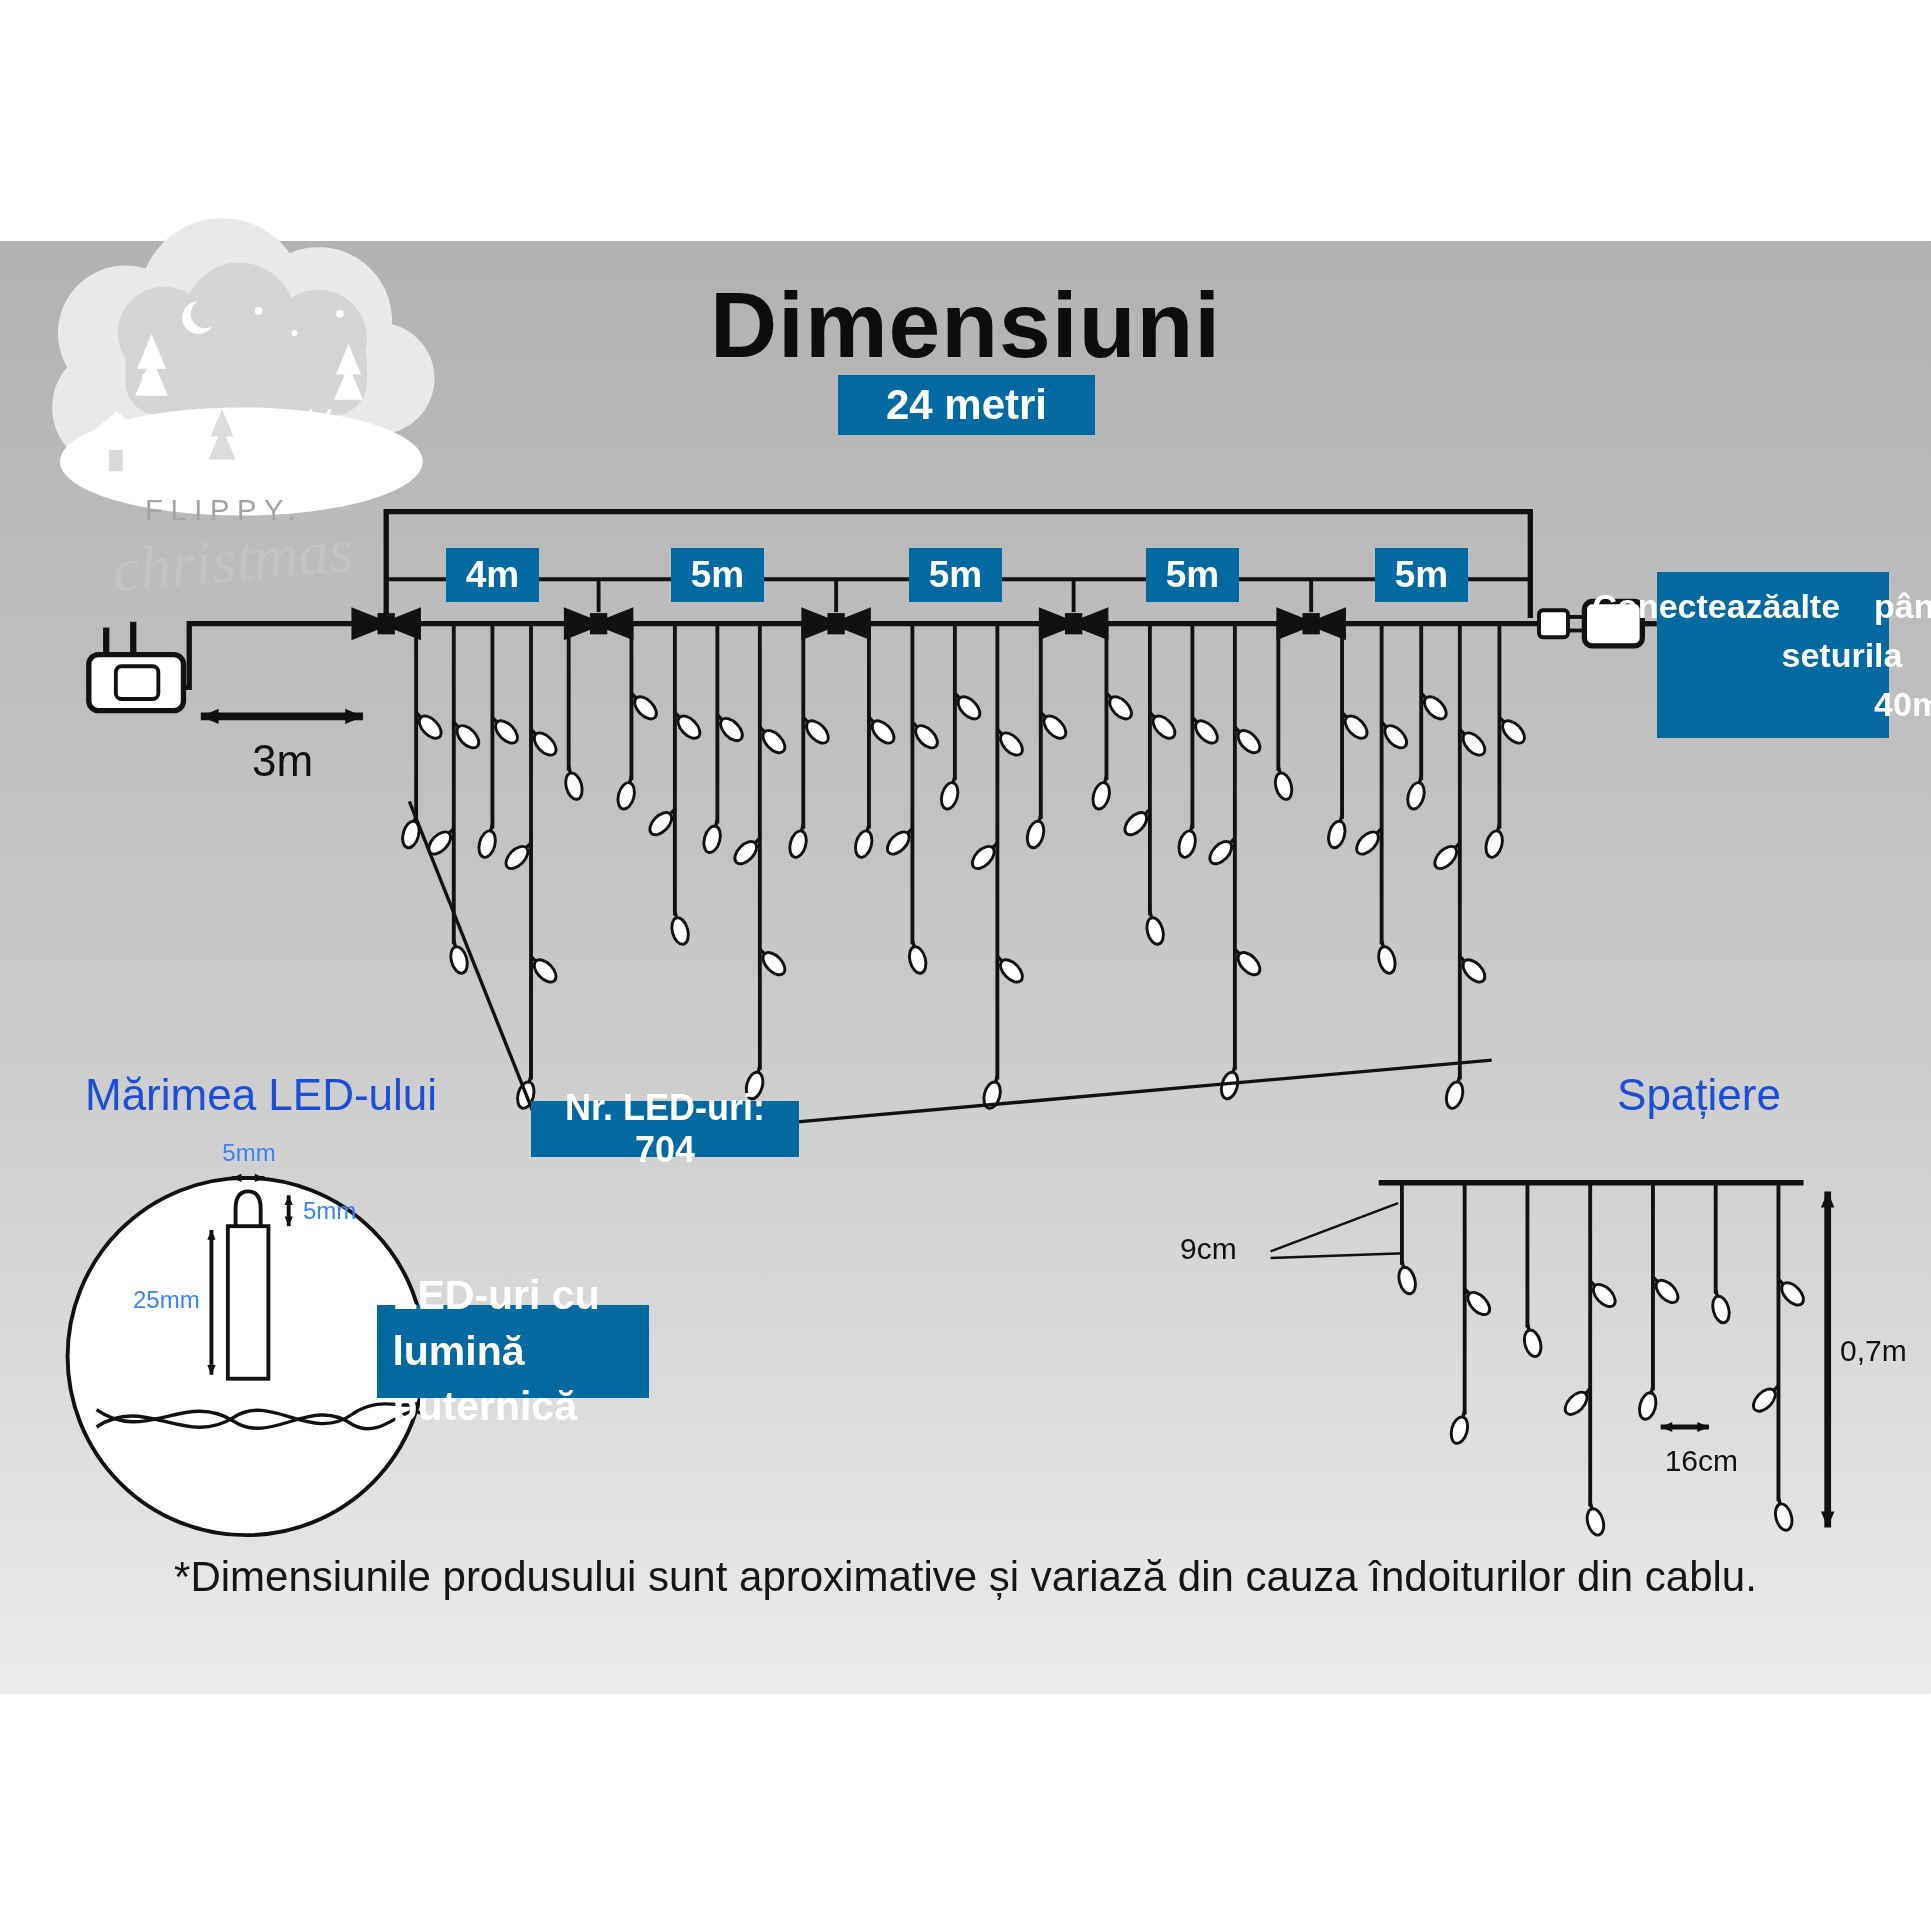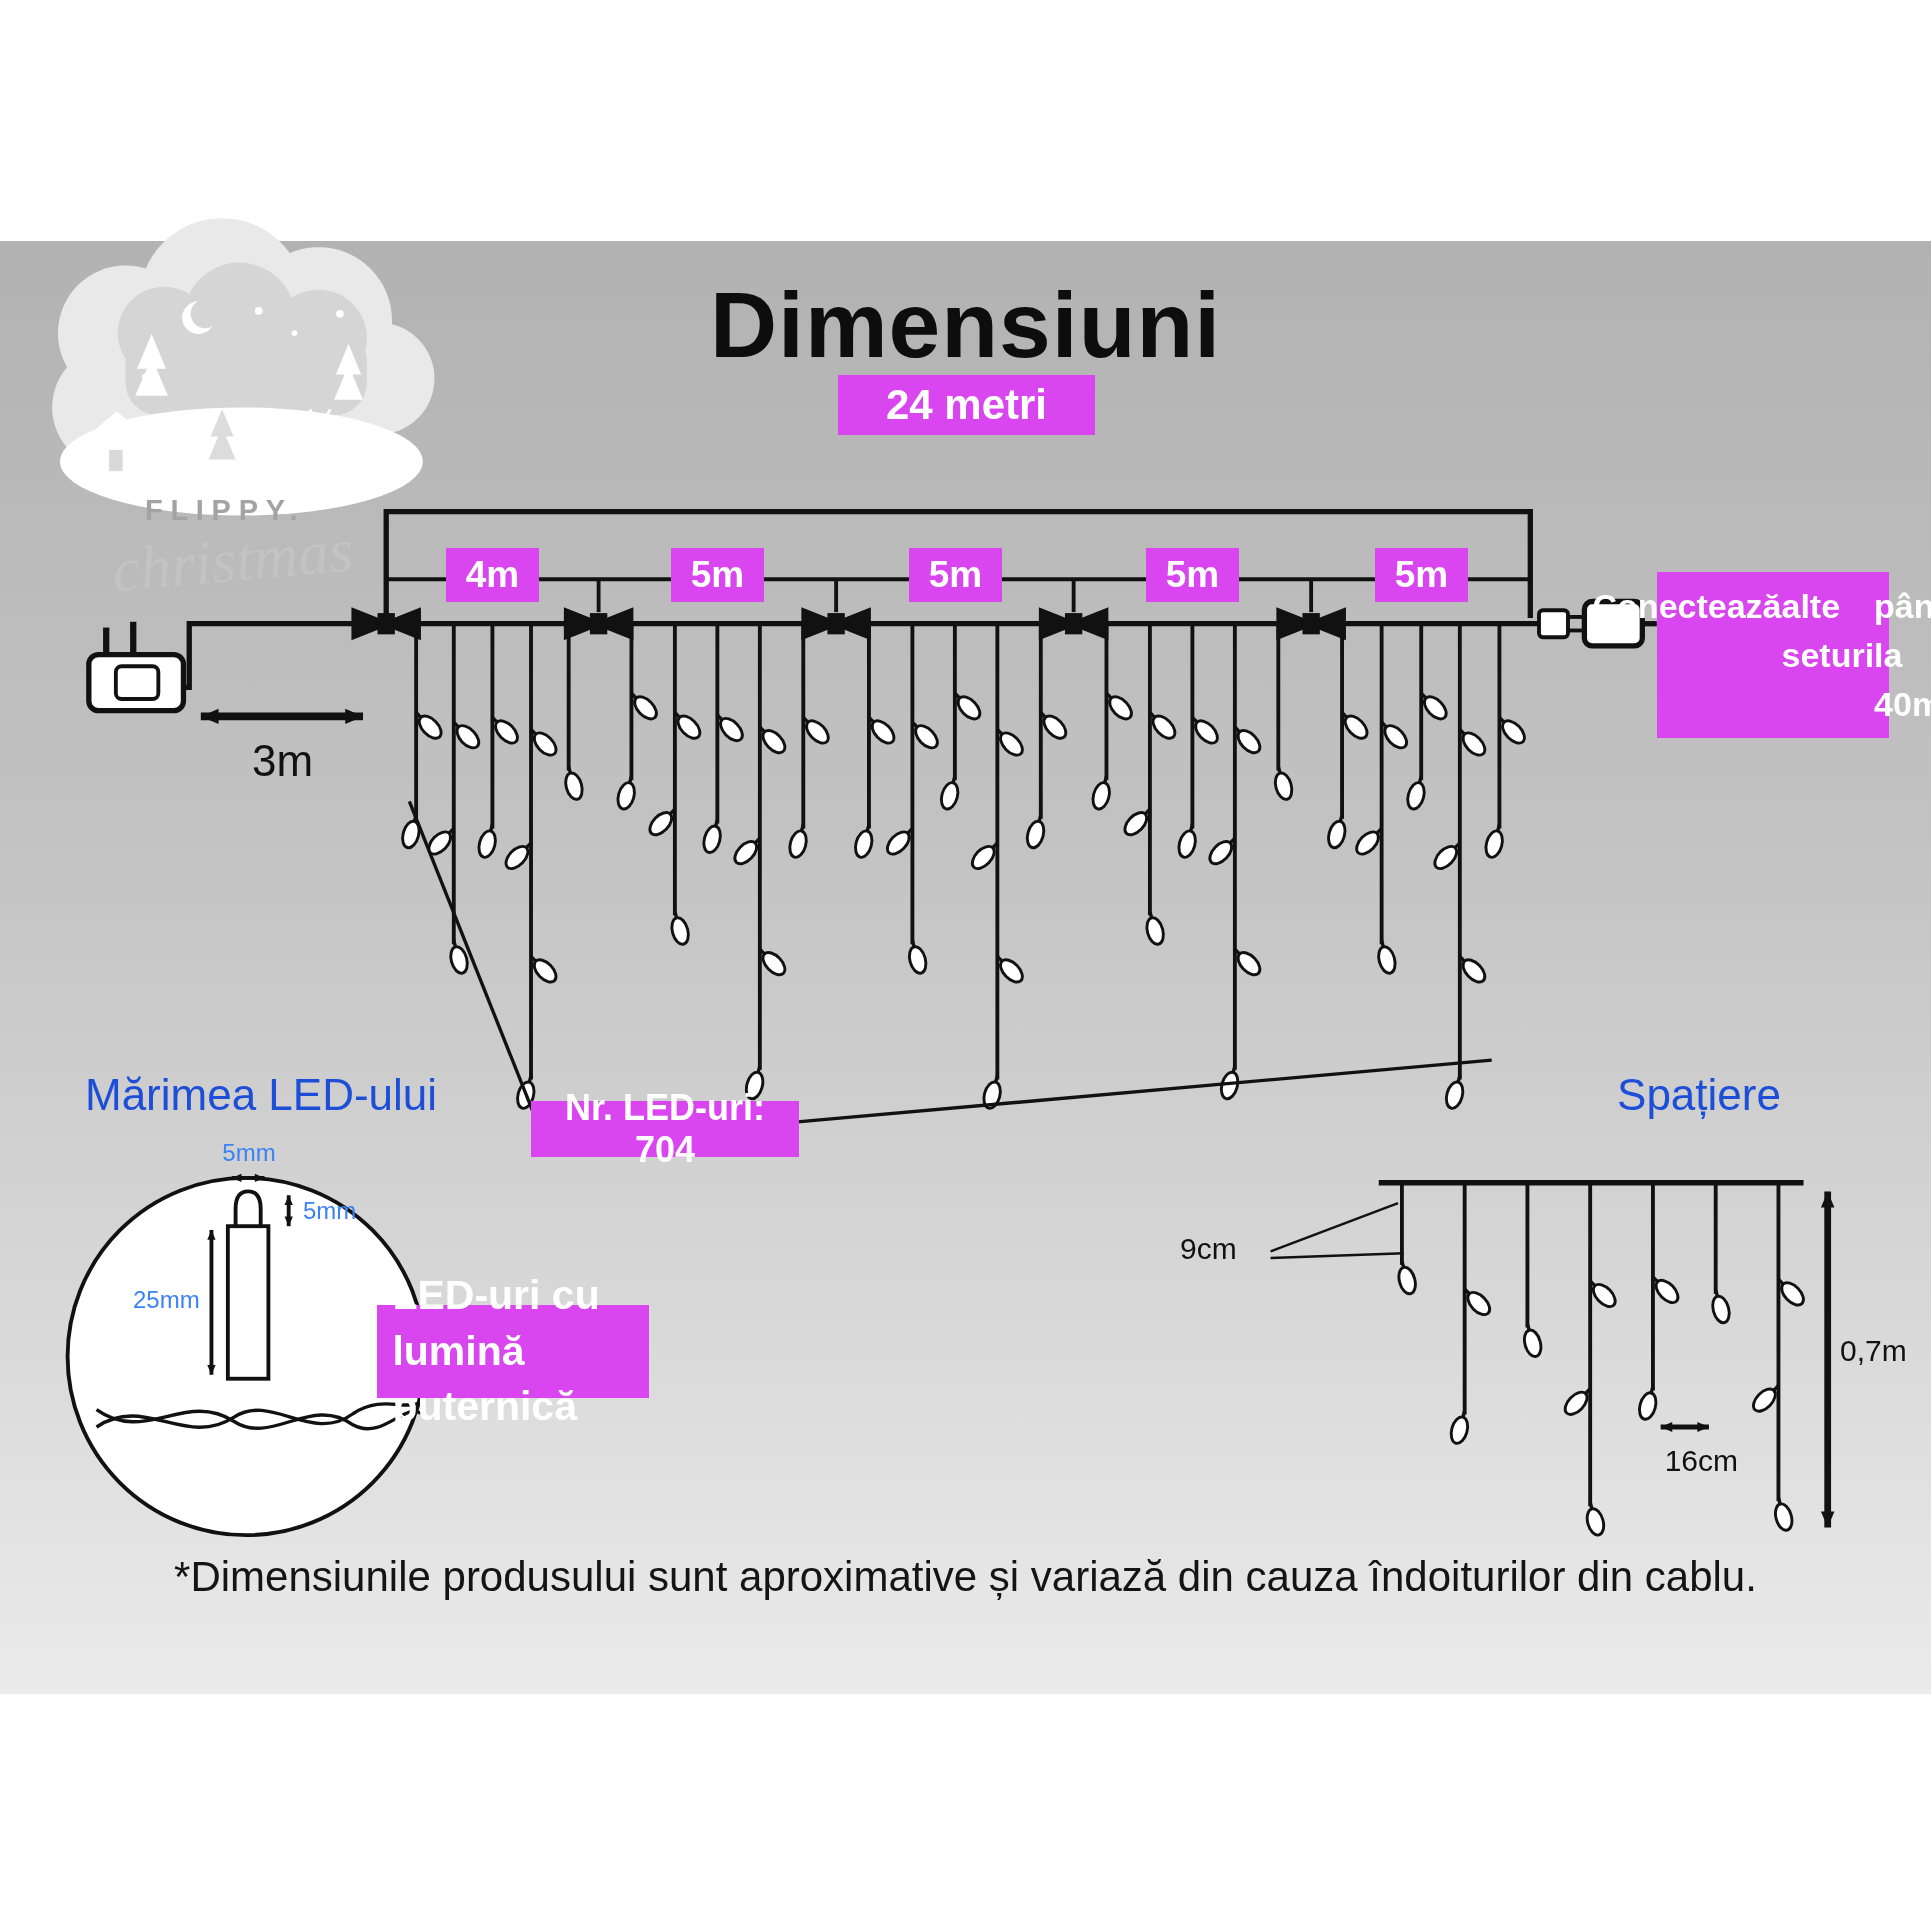--- a/index.html
+++ b/index.html
@@ -12,40 +12,40 @@
   #art .s2{stroke:#111;stroke-width:2.5;fill:none}
   #art .s3{stroke:#111;stroke-width:3.5;fill:none}
   #art .s4{stroke:#111;stroke-width:4;fill:none}
   #art .s5{stroke:#111;stroke-width:5.5;fill:none}
   #art .s6{stroke:#111;stroke-width:6.5;fill:none}
   #art .wf{fill:#fff}
   #art .blk{fill:#111;stroke:none}
   #art ellipse.bulb{fill:#fff;stroke:#111;stroke-width:3}
   .abs{position:absolute}
   .title{left:0;top:272px;width:1931px;text-align:center;font-size:93px;font-weight:bold;color:#0d0d0d;letter-spacing:1px}
-  .bb{background:#d946ef;color:#fff;font-weight:bold;display:flex;align-items:center;justify-content:center;text-align:center}
+  .bb{background:#0369a1;color:#fff;font-weight:bold;display:flex;align-items:center;justify-content:center;text-align:center}
   .box-24m{left:838px;top:375px;width:257px;height:60px;font-size:42px}
   .sec{top:548px;width:93px;height:54px;font-size:37px}
   .connect-note{left:1657px;top:572px;width:232px;height:166px;font-size:34px;flex-direction:row;align-items:flex-start;justify-content:center;padding:9.7px 15.4px;line-height:1.45;text-align:left}
   .lead-label{left:198px;top:736px;width:169px;text-align:center;font-size:44px;color:#111}
   .ledcount{left:531px;top:1101px;width:268px;height:56px;font-size:36px}
   .heading{font-size:44px;color:#1d4ed8}
   .led-heading{left:85px;top:1070px}
   .spacing-heading{left:1554px;top:1070px;width:290px;text-align:center}
   .mlabel{font-size:24px;color:#3b82f6}
   .m-tipw{left:199px;top:1139px;width:100px;text-align:center}
   .m-tiph{left:303px;top:1197px}
   .m-body{left:133px;top:1286px}
   .lednote{left:377px;top:1305px;width:272px;height:93px;font-size:41px;flex-direction:column;align-items:flex-start;justify-content:center;padding:7.7px 15.4px;line-height:1.35;text-align:left}
   .slabel{font-size:30px;color:#111}
   .m-9cm{left:1180px;top:1232px}
   .m-16cm{left:1632px;top:1444px;width:106px;text-align:right}
   .m-07m{left:1840px;top:1334px}
   .footnote{left:0;top:1553px;width:1931px;text-align:center;font-size:42px;color:#141414}
-  .logo-brand{left:145px;top:494px;font-size:29px;letter-spacing:7.7px;font-weight:bold;color:#a3a3a3}
+  .logo-brand{left:145px;top:494px;font-size:29px;letter-spacing:7.7px;font-weight:normal;color:#a3a3a3}
   .logo-script{left:112px;top:525px;font-size:62px;font-style:italic;font-family:"Liberation Serif",serif;color:#c3c3c3;transform:rotate(-5deg)}
 </style>
 </head>
 <body>
 
 <div class="canvas">
   <div class="gray-bg"></div>
 
   <svg id="art" width="1931" height="1931" viewBox="0 0 2000 2000">
 

